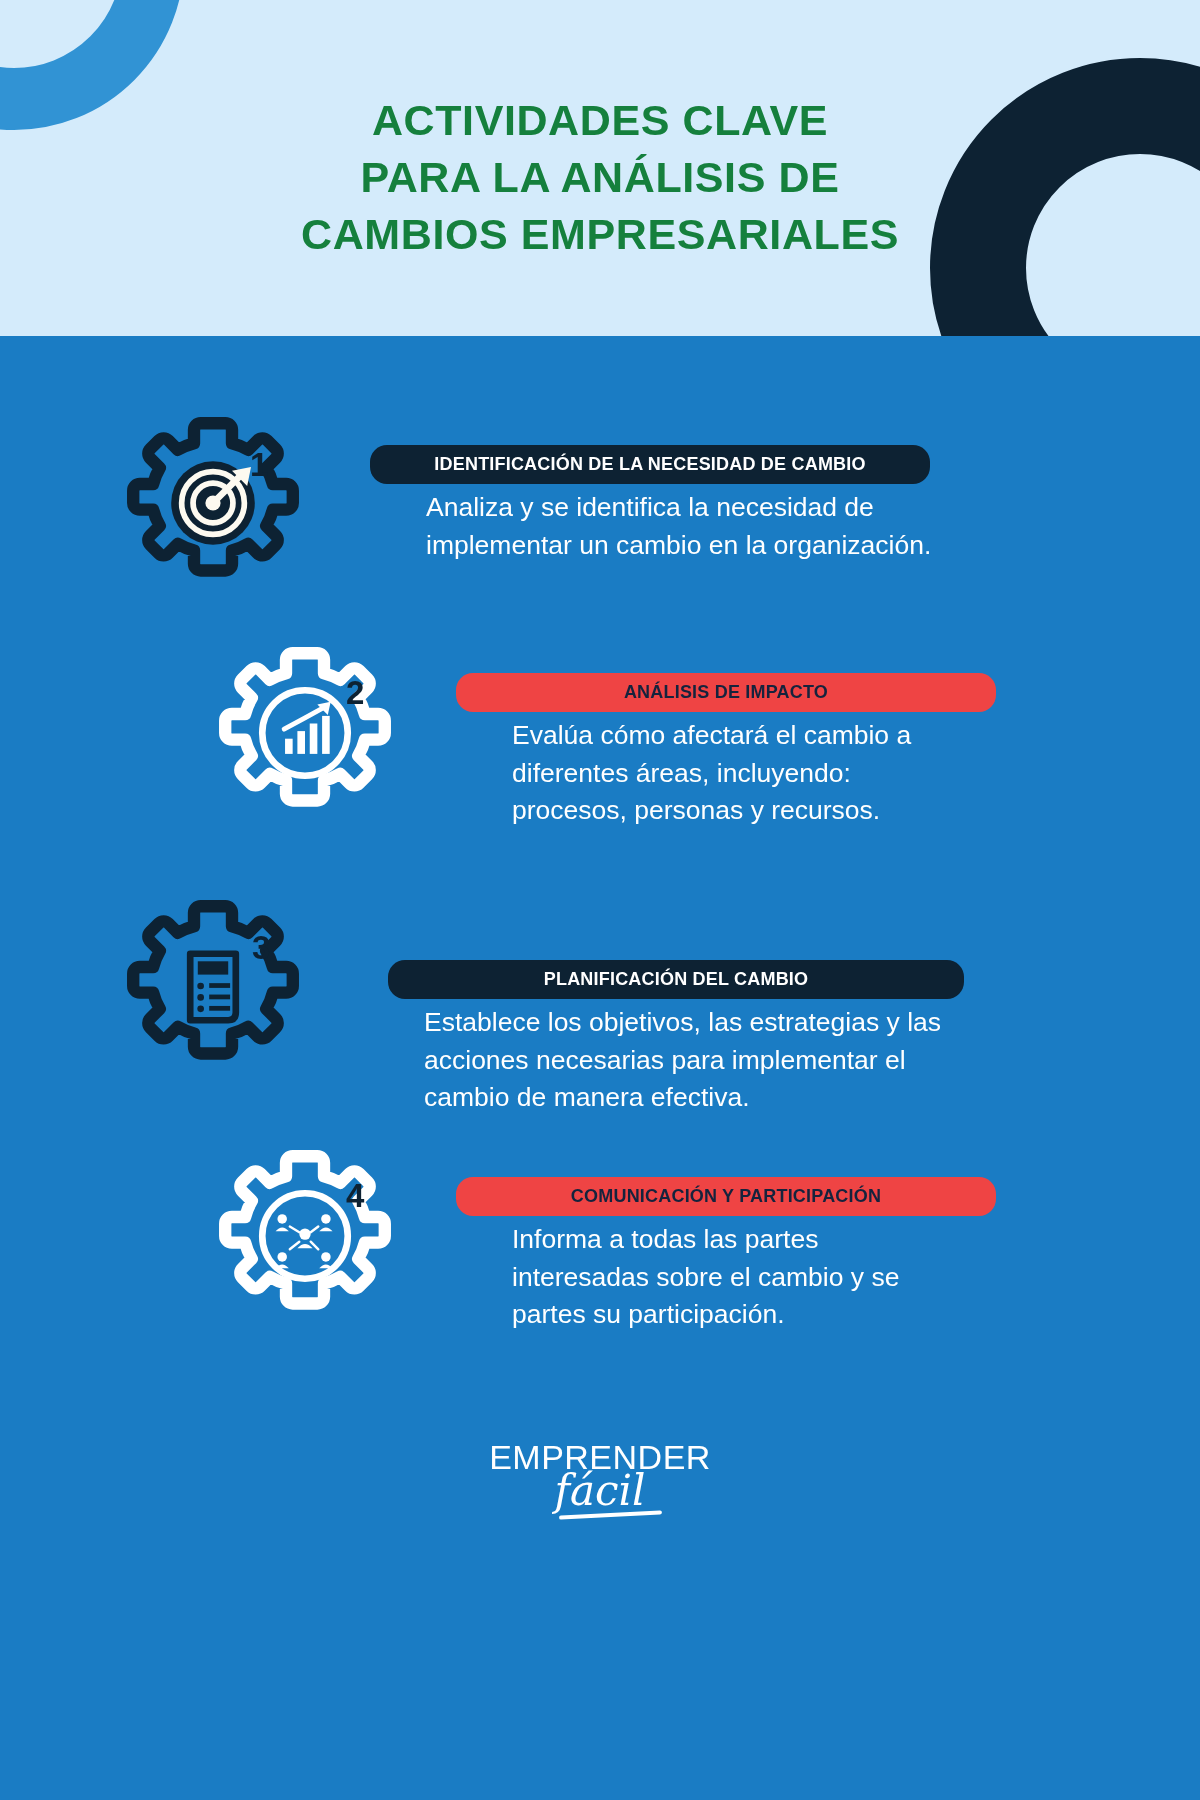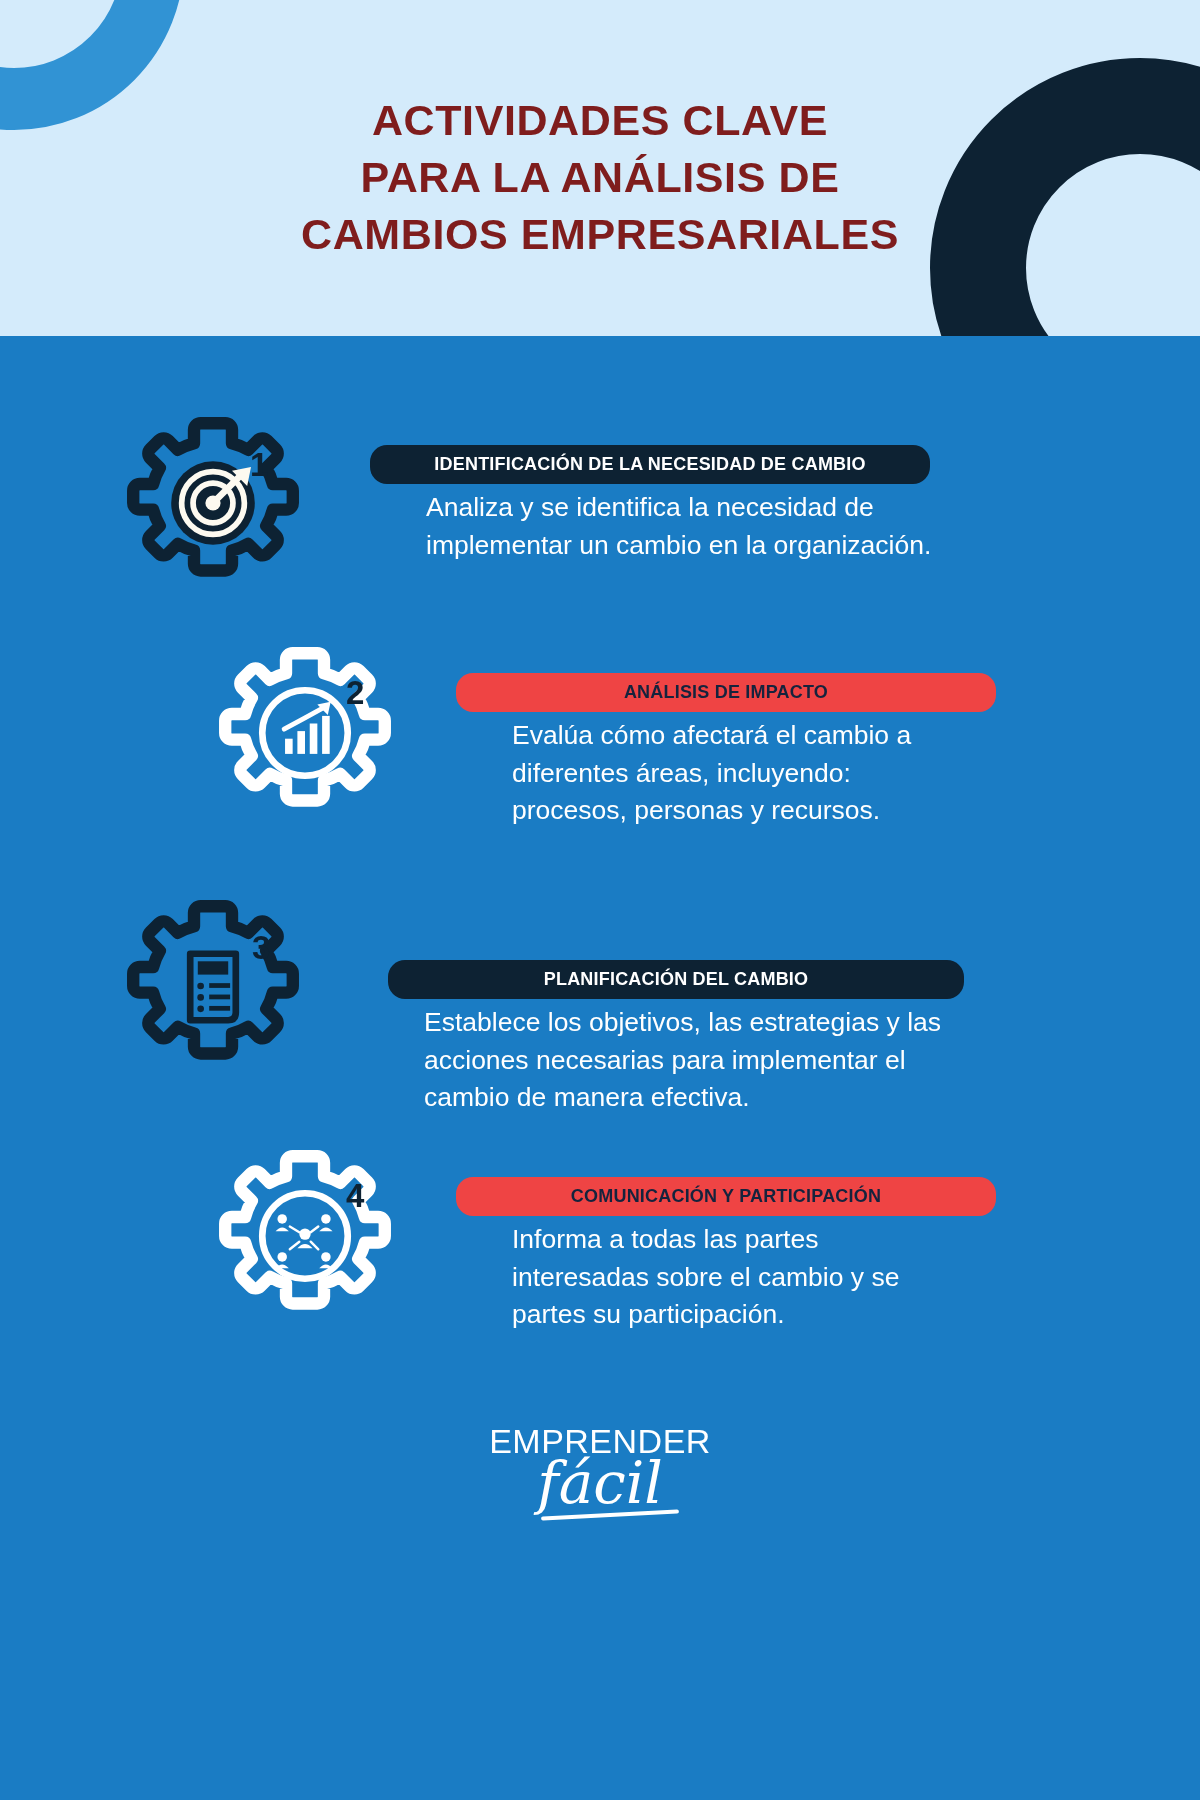--- a/index.html
+++ b/index.html
@@ -30,21 +30,21 @@
     position: absolute;
     right: -150px; top: 58px;
     width: 420px; height: 420px;
     border-radius: 50%;
     border: 96px solid #0d2233;
   }
   .header-title {
     position: absolute;
     left: 0; right: 0; top: 92px;
     text-align: center;
-    color: #7f1d1d;
+    color: #15803d;
     font-size: 43px;
     font-weight: bold;
     line-height: 1.33;
     letter-spacing: 0.6px;
     z-index: 5;
   }
   .header-title .tl { display: block; }
 
   
   .body-area {
@@ -130,21 +130,21 @@
   }
   .logo-word {
     color: #ffffff;
     font-size: 34px;
     font-weight: normal;
     letter-spacing: 0.5px;
     line-height: 1;
   }
   .logo-script {
     color: #ffffff;
-    font-size: 58px;
+    font-size: 42px;
     font-style: italic;
     font-family: "DejaVu Serif", serif;
     line-height: 1;
     margin-top: -4px;
     position: relative;
     display: inline-block;
   }
   .logo-script:after {
     content: "";
     position: absolute;

